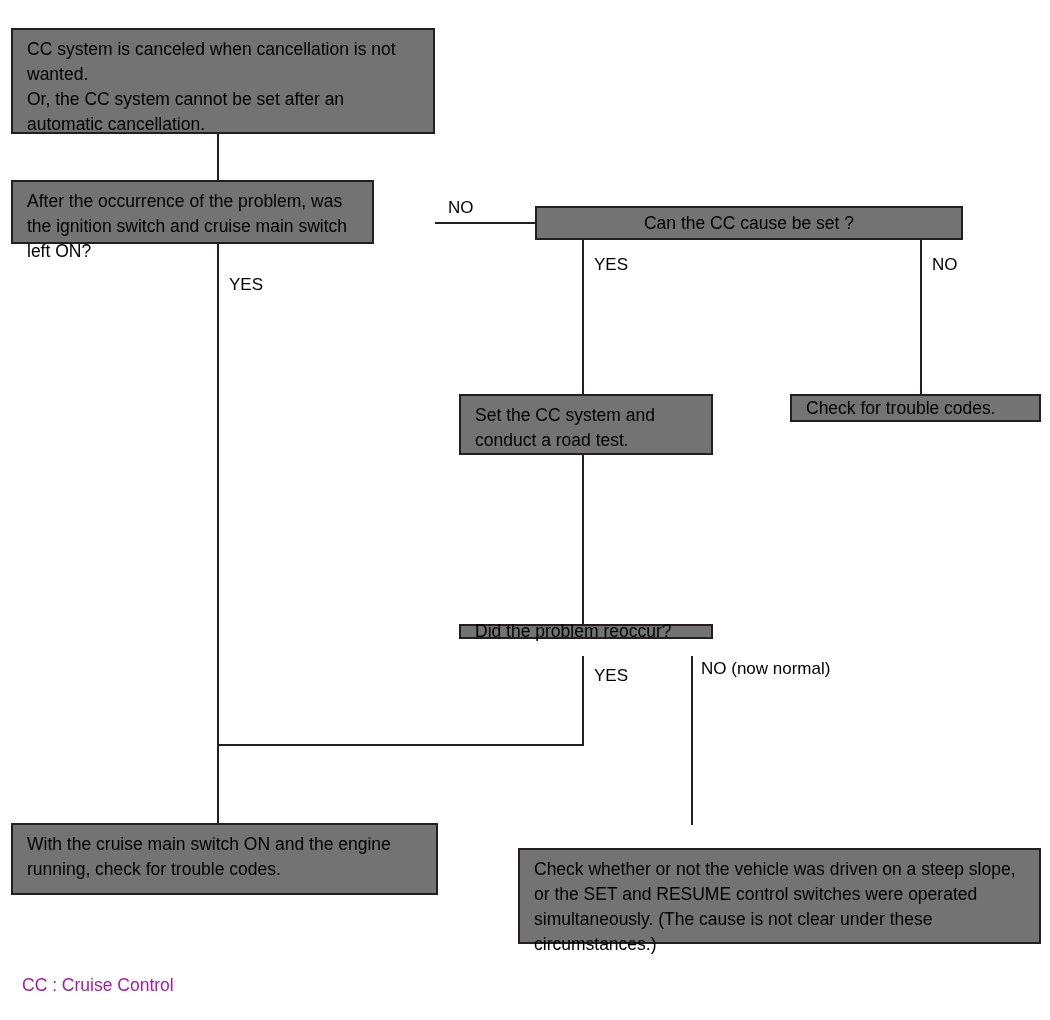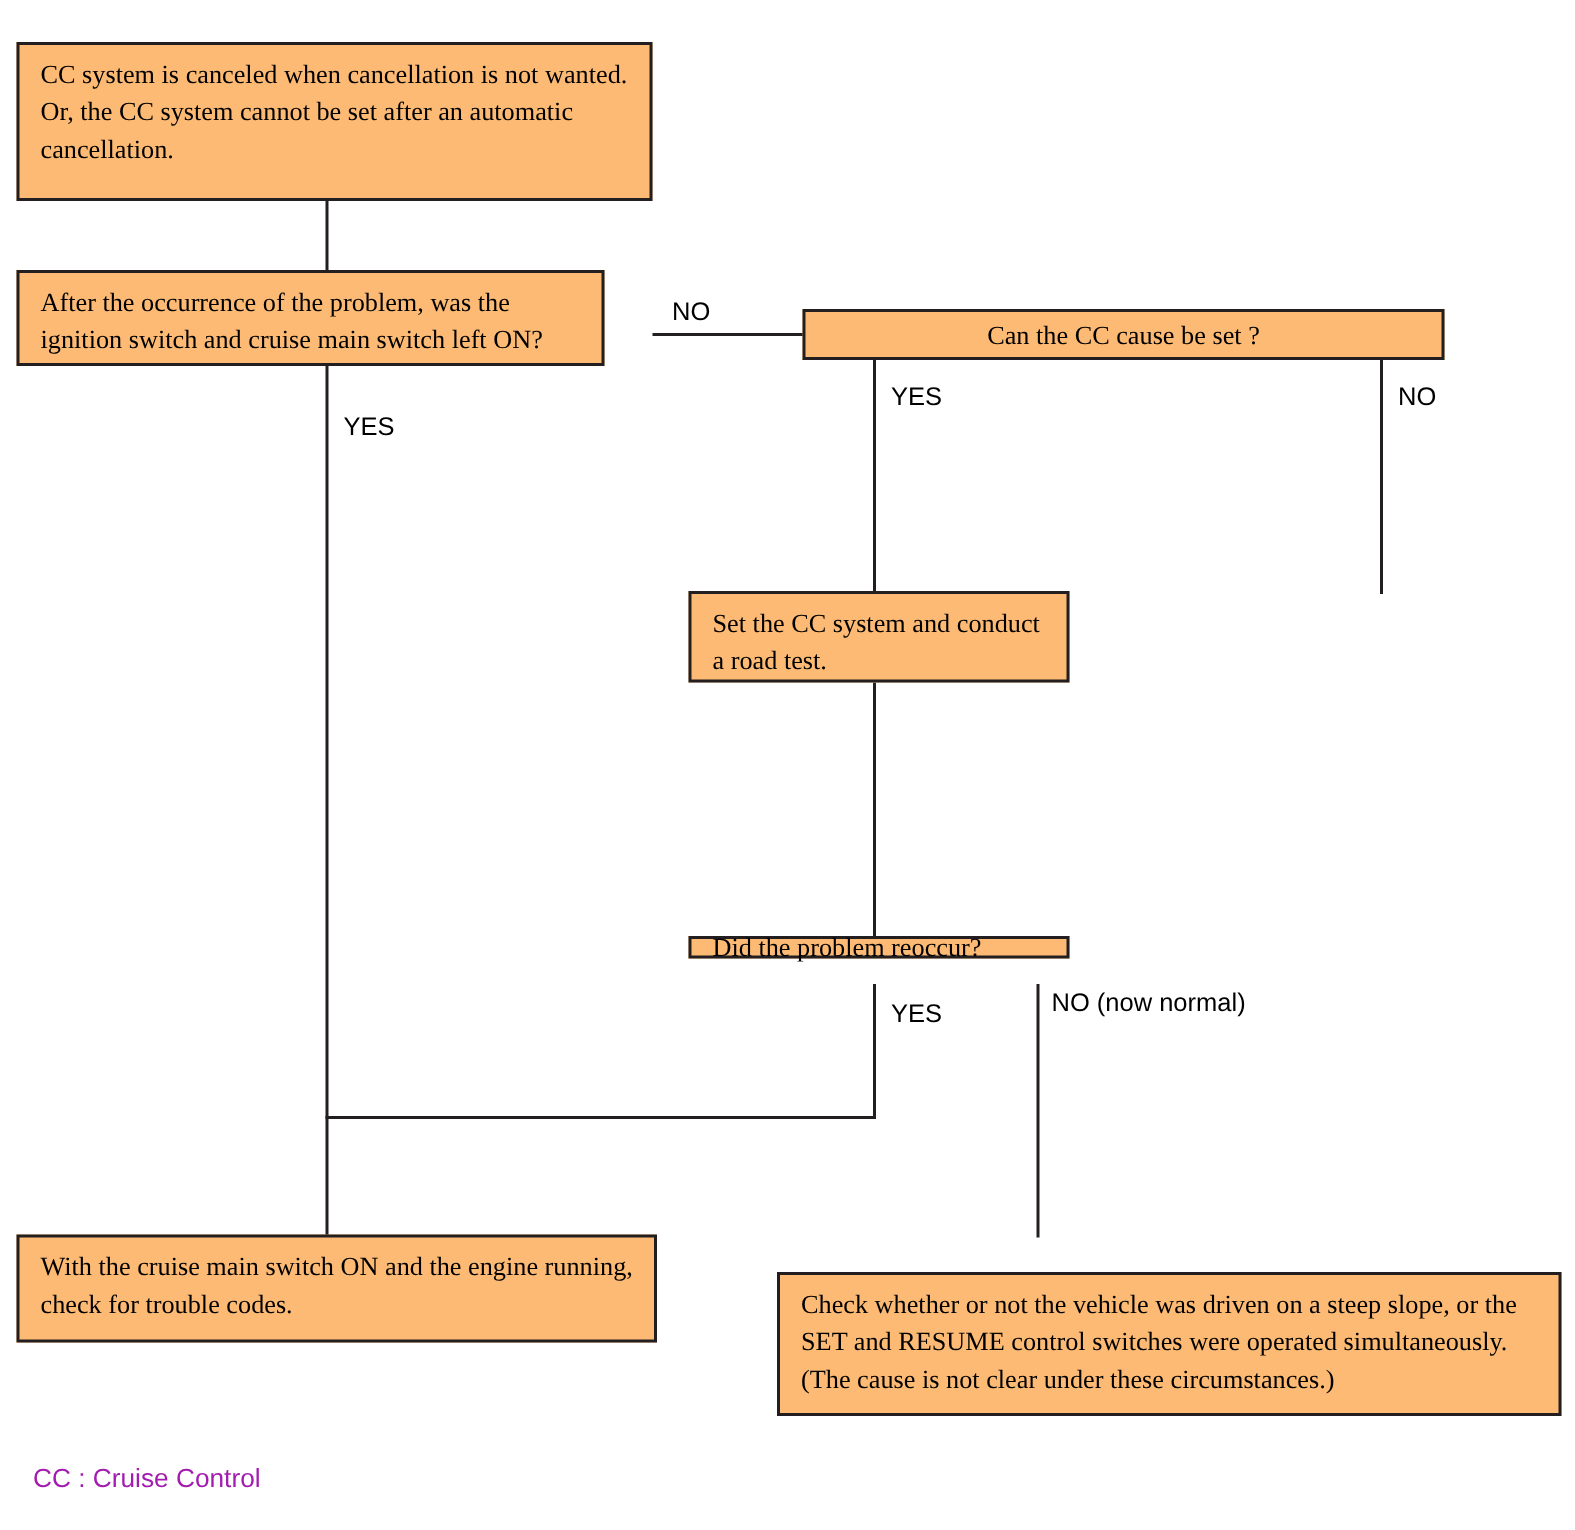--- a/index.html
+++ b/index.html
@@ -16,26 +16,25 @@
     position: relative;
     width: 1050px;
     height: 1020px;
     background: #ffffff;
     overflow: hidden;
   }
   .box {
     position: absolute;
     box-sizing: border-box;
     border: 2px solid #231f20;
-    background: #fdba74;
+    background: #737373;
     font-size: 17.5px;
     line-height: 25px;
     color: #000000;
     z-index: 3;
-    font-family: Liberation Serif, serif;
   }
   .box .txt {
     display: block;
     white-space: pre-line;
   }
   .box.pad {
     padding: 7px 14px 6px 14px;
   }
   .box.center {
     display: flex;
@@ -105,32 +104,35 @@
 
   <div class="label" style="left:594px; top:666px;">YES</div>
 
   <div class="label" style="left:701px; top:659px;">NO (now normal)</div>
 
   <div class="box pad" style="left:11px; top:28px; width:424px; height:106px;">
     <span class="txt">CC system is canceled when cancellation is not wanted.
 Or, the CC system cannot be set after an automatic cancellation.</span>
   </div>
 
-  <div class="box pad" style="left:11px; top:180px; width:392px; height:64px;">
+  <div class="box pad" style="left:11px; top:180px; width:363px; height:64px;">
     <span class="txt">After the occurrence of the problem, was the ignition switch and cruise main switch left ON?</span>
   </div>
 
   <div class="box center" style="left:535px; top:206px; width:428px; height:34px;">
     <span class="txt">Can the CC cause be set ?</span>
   </div>
 
   <div class="box pad" style="left:459px; top:394px; width:254px; height:61px;">
     <span class="txt">Set the CC system and conduct a road test.</span>
   </div>
 
+  <div class="box vcenter" style="left:790px; top:394px; width:251px; height:28px;">
+    <span class="txt">Check for trouble codes.</span>
+  </div>
 
   <div class="box vcenter" style="left:459px; top:624px; width:254px; height:15px;">
     <span class="txt">Did the problem reoccur?</span>
   </div>
 
   <div class="box pad" style="left:11px; top:823px; width:427px; height:72px;">
     <span class="txt">With the cruise main switch ON and the engine running, check for trouble codes.</span>
   </div>
 
   <div class="box pad" style="left:518px; top:848px; width:523px; height:96px;">

